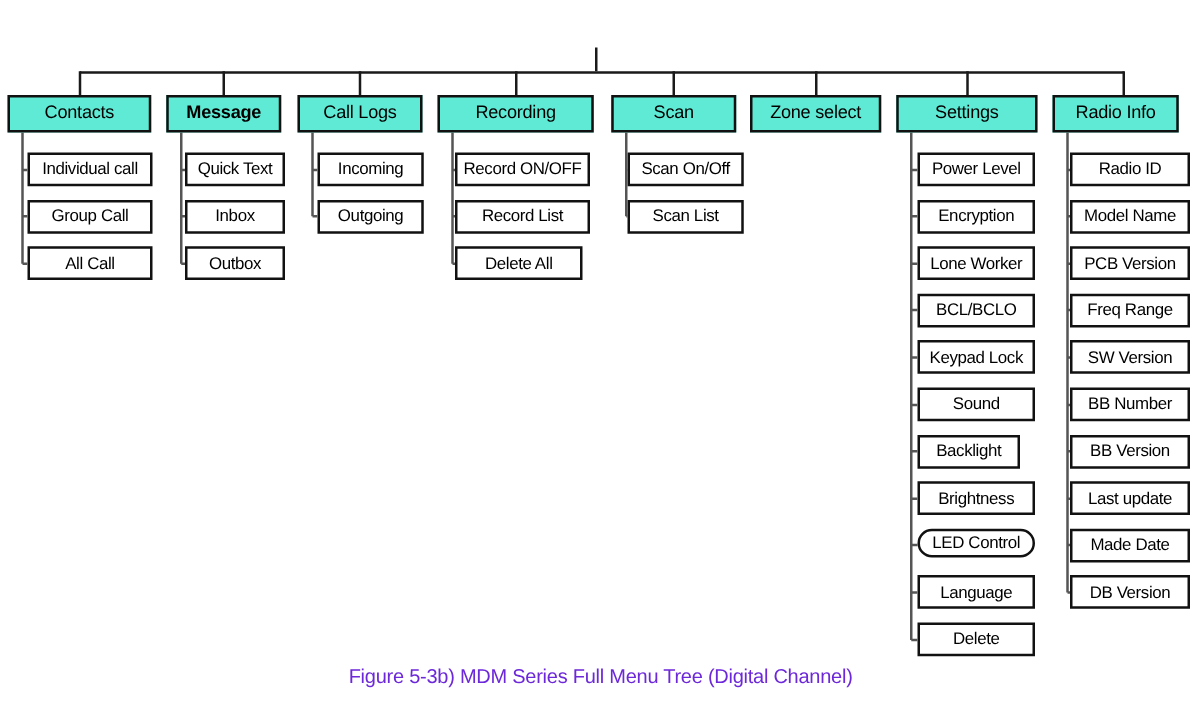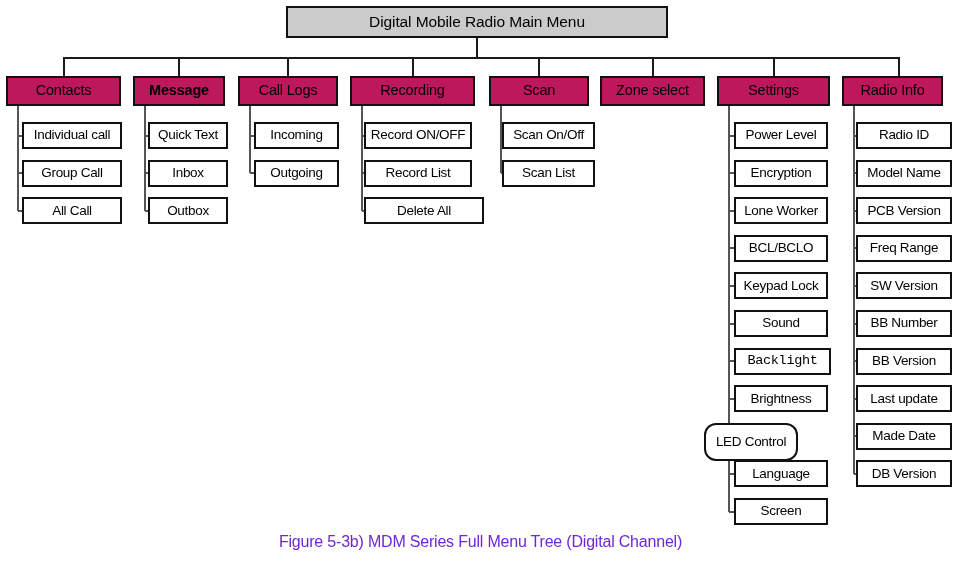--- a/index.html
+++ b/index.html
@@ -68,21 +68,21 @@
     white-space: nowrap;
     overflow: hidden;
   }
   .node.title-node {
     background: #cbcbcb;
     border: 2px solid #111111;
     font-size: 15.5px;
     letter-spacing: -0.1px;
   }
   .node.parent-node {
-    background: #be185d;
+    background: #5eead4;
     font-size: 14.5px;
     letter-spacing: -0.2px;
   }
   .node.child-node {
     background: #ffffff;
     font-size: 13.5px;
     letter-spacing: -0.3px;
   }
 
   
@@ -169,54 +169,53 @@
       <div class="stub" style="left: 854px; top: 209.7px; width: 2px;"></div>
       <div class="stub" style="left: 854px; top: 247.3px; width: 2px;"></div>
       <div class="stub" style="left: 854px; top: 284.9px; width: 2px;"></div>
       <div class="stub" style="left: 854px; top: 322.5px; width: 2px;"></div>
       <div class="stub" style="left: 854px; top: 360.1px; width: 2px;"></div>
       <div class="stub" style="left: 854px; top: 397.7px; width: 2px;"></div>
       <div class="stub" style="left: 854px; top: 435.3px; width: 2px;"></div>
       <div class="stub" style="left: 854px; top: 472.9px; width: 2px;"></div>
     </div>
 
-  <div class="node title-node" id="title-node" style="left: 286px; top: 6px; width: 382px; height: 32px;">Digital Mobile Radio Main Menu</div>
 
   <div id="nodes">
       <div class="node parent-node" style="left: 6px; top: 76px; width: 115px; height: 30px;">Contacts</div>
       <div class="node child-node" style="left: 22px; top: 122px; width: 100px; height: 27px;">Individual call</div>
       <div class="node child-node" style="left: 22px; top: 159.6px; width: 100px; height: 27px;">Group Call</div>
       <div class="node child-node" style="left: 22px; top: 197.2px; width: 100px; height: 27px;">All Call</div>
       <div class="node parent-node" style="left: 133px; top: 76px; width: 92px; height: 30px; font-weight: bold;">Message</div>
       <div class="node child-node" style="left: 148px; top: 122px; width: 80px; height: 27px;">Quick Text</div>
       <div class="node child-node" style="left: 148px; top: 159.6px; width: 80px; height: 27px;">Inbox</div>
       <div class="node child-node" style="left: 148px; top: 197.2px; width: 80px; height: 27px;">Outbox</div>
       <div class="node parent-node" style="left: 238px; top: 76px; width: 100px; height: 30px;">Call Logs</div>
       <div class="node child-node" style="left: 254px; top: 122px; width: 85px; height: 27px;">Incoming</div>
       <div class="node child-node" style="left: 254px; top: 159.6px; width: 85px; height: 27px;">Outgoing</div>
       <div class="node parent-node" style="left: 350px; top: 76px; width: 125px; height: 30px;">Recording</div>
       <div class="node child-node" style="left: 364px; top: 122px; width: 108px; height: 27px;">Record ON/OFF</div>
       <div class="node child-node" style="left: 364px; top: 159.6px; width: 108px; height: 27px;">Record List</div>
-      <div class="node child-node" style="left: 364px; top: 197.2px; width: 120px; height: 27px;">Delete All</div>
+      <div class="node child-node" style="left: 364px; top: 197.2px; width: 102px; height: 27px;">Delete All</div>
       <div class="node parent-node" style="left: 489px; top: 76px; width: 100px; height: 30px;">Scan</div>
       <div class="node child-node" style="left: 502px; top: 122px; width: 93px; height: 27px;">Scan On/Off</div>
       <div class="node child-node" style="left: 502px; top: 159.6px; width: 93px; height: 27px;">Scan List</div>
       <div class="node parent-node" style="left: 600px; top: 76px; width: 105px; height: 30px;">Zone select</div>
       <div class="node parent-node" style="left: 717px; top: 76px; width: 113px; height: 30px;">Settings</div>
       <div class="node child-node" style="left: 734px; top: 122px; width: 94px; height: 27px;">Power Level</div>
       <div class="node child-node" style="left: 734px; top: 159.6px; width: 94px; height: 27px;">Encryption</div>
       <div class="node child-node" style="left: 734px; top: 197.2px; width: 94px; height: 27px;">Lone Worker</div>
       <div class="node child-node" style="left: 734px; top: 234.8px; width: 94px; height: 27px;">BCL/BCLO</div>
       <div class="node child-node" style="left: 734px; top: 272.4px; width: 94px; height: 27px;">Keypad Lock</div>
       <div class="node child-node" style="left: 734px; top: 310px; width: 94px; height: 27px;">Sound</div>
-      <div class="node child-node" style="left: 734px; top: 347.6px; width: 97px; height: 27px; font-family: Liberation Mono, monospace;">Backlight</div>
+      <div class="node child-node" style="left: 734px; top: 347.6px; width: 82px; height: 27px;">Backlight</div>
       <div class="node child-node" style="left: 734px; top: 385.2px; width: 94px; height: 27px; text-align: center;">Brightness</div>
-      <div class="node child-node" style="left: 704px; top: 422.8px; width: 94px; height: 38px; border-radius: 12px;">LED Control</div>
+      <div class="node child-node" style="left: 734px; top: 422.8px; width: 94px; height: 23px; border-radius: 12px;">LED Control</div>
       <div class="node child-node" style="left: 734px; top: 460.4px; width: 94px; height: 27px;">Language</div>
-      <div class="node child-node" style="left: 734px; top: 498px; width: 94px; height: 27px;">Screen</div>
+      <div class="node child-node" style="left: 734px; top: 498px; width: 94px; height: 27px;">Delete</div>
       <div class="node parent-node" style="left: 842px; top: 76px; width: 101px; height: 30px;">Radio Info</div>
       <div class="node child-node" style="left: 856px; top: 122px; width: 96px; height: 27px;">Radio ID</div>
       <div class="node child-node" style="left: 856px; top: 159.6px; width: 96px; height: 27px;">Model Name</div>
       <div class="node child-node" style="left: 856px; top: 197.2px; width: 96px; height: 27px;">PCB Version</div>
       <div class="node child-node" style="left: 856px; top: 234.8px; width: 96px; height: 27px;">Freq Range</div>
       <div class="node child-node" style="left: 856px; top: 272.4px; width: 96px; height: 27px;">SW Version</div>
       <div class="node child-node" style="left: 856px; top: 310px; width: 96px; height: 27px;">BB Number</div>
       <div class="node child-node" style="left: 856px; top: 347.6px; width: 96px; height: 27px;">BB Version</div>
       <div class="node child-node" style="left: 856px; top: 385.2px; width: 96px; height: 27px;">Last update</div>
       <div class="node child-node" style="left: 856px; top: 422.8px; width: 96px; height: 27px;">Made Date</div>

